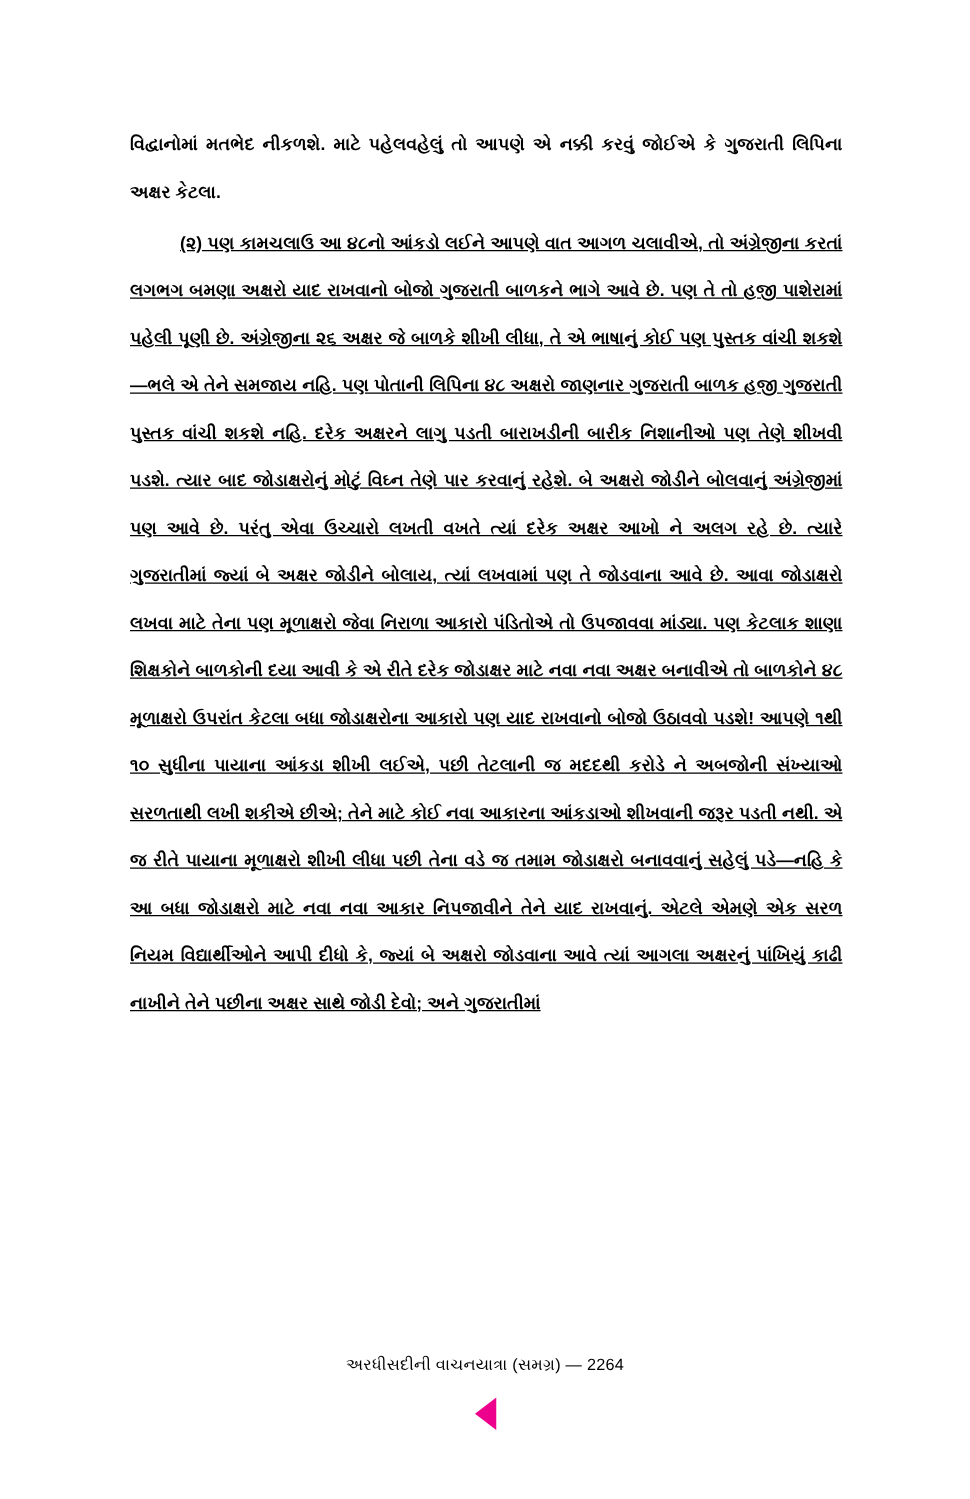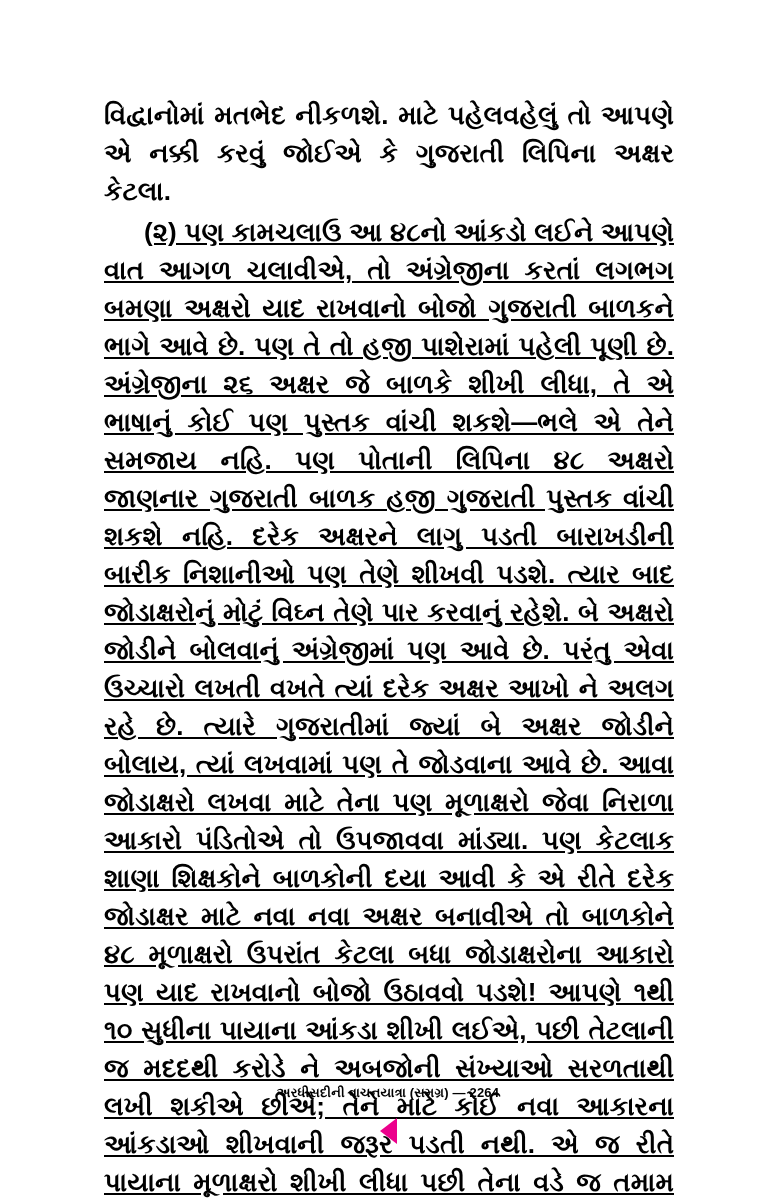--- a/index.html
+++ b/index.html
@@ -26,21 +26,21 @@
   .text-column {
     position: absolute;
     left: 104px;
     top: 96px;
     width: 570px;
   }
   .para {
     margin: 0 0 0 0;
     font-family: "Liberation Sans", sans-serif;
     font-weight: bold;
-    font-size: 26px;
+    font-size: 14px;
     line-height: 38px;
     text-align: justify;
     text-justify: inter-word;
     color: #000000;
     letter-spacing: 0.1px;
   }
   .para + .para {
     margin-top: 3px;
     text-decoration: underline;
   }
@@ -49,21 +49,21 @@
   }
   .footer {
     position: absolute;
     left: 0;
     top: 1083px;
     width: 776px;
     text-align: center;
   }
   .footer-text {
     font-family: "Liberation Sans", sans-serif;
-    font-weight: bold;
+    font-weight: normal;
     font-size: 13px;
     color: #000000;
     letter-spacing: 0.2px;
   }
   .nav-area {
     position: absolute;
     left: 0;
     top: 1118px;
     width: 776px;
     text-align: center;

